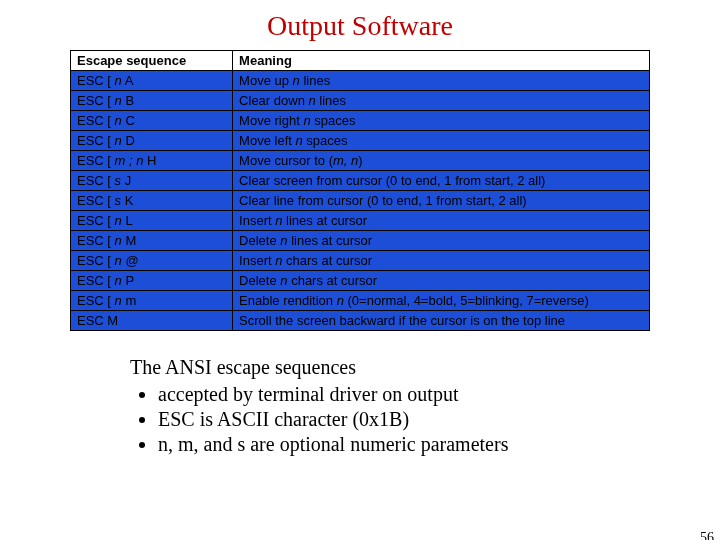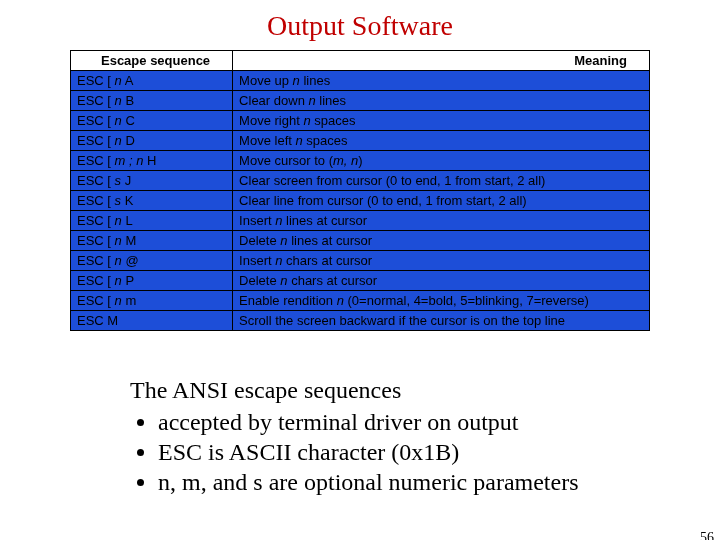--- a/index.html
+++ b/index.html
@@ -30,37 +30,37 @@
   }
   table {
     border-collapse: collapse;
     width: 100%;
     font-family: Arial, Helvetica, sans-serif;
     font-size: 13px;
     color: #000;
   }
   th {
     border: 1px solid #000;
-    padding: 2px 22px;
-    text-align: right;
+    padding: 2px 6px;
+    text-align: left;
     font-weight: bold;
     background: #fff;
   }
   td {
     border: 1px solid #000;
     padding: 2px 6px;
     text-align: left;
     background: #1d4ed8;
   }
   td .ital { font-style: italic; }
   col.col-esc { width: 28%; }
   col.col-mean { width: 72%; }
   .notes {
-    margin: 44px 0 0 130px;
-    font-size: 24px;
+    margin: 24px 0 0 130px;
+    font-size: 20px;
     line-height: 1.25;
   }
   .notes .heading { margin-bottom: 2px; }
   .notes ul {
     margin: 0;
     padding-left: 28px;
   }
   .notes li { margin: 0; }
   .page-num {
     position: absolute;

